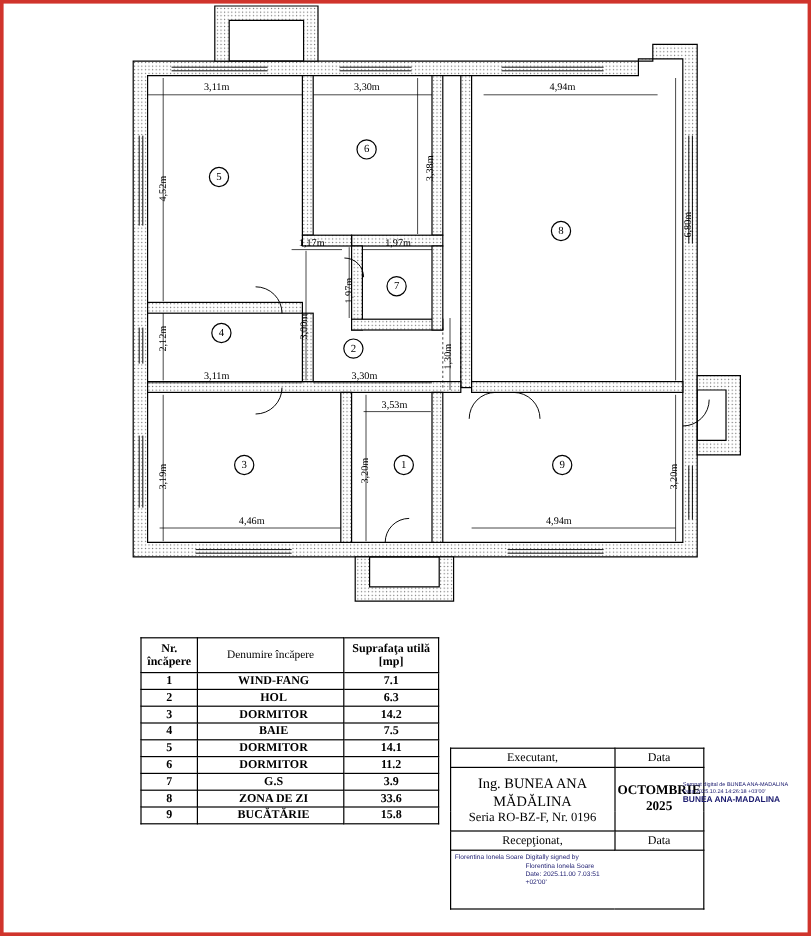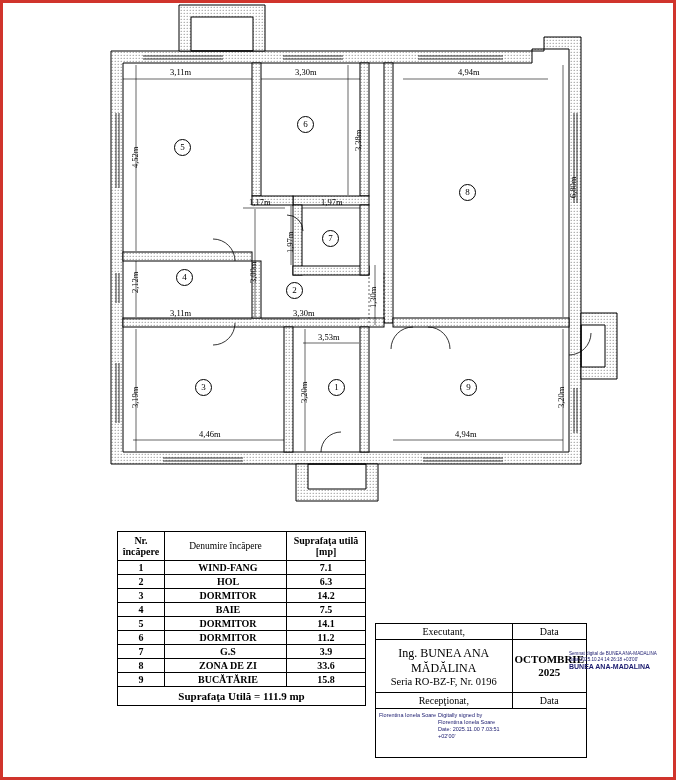--- a/index.html
+++ b/index.html
@@ -368,23 +368,20 @@
     <tr>
       <td class="num">8</td>
       <td class="name">ZONA DE ZI</td>
       <td class="area">33.6</td>
     </tr>
     <tr>
       <td class="num">9</td>
       <td class="name">BUCĂTĂRIE</td>
       <td class="area">15.8</td>
     </tr>
-    <tr>
-      <td class="total" colspan="3">Suprafaţa Utilă = 111.9 mp</td>
-    </tr>
   </tbody>
     </table>
 
   <table id="cartus">
     <tbody>
         <tr>
       <td class="c-lbl">Executant,</td>
       <td class="c-lbl">Data</td>
     </tr>
     <tr>

